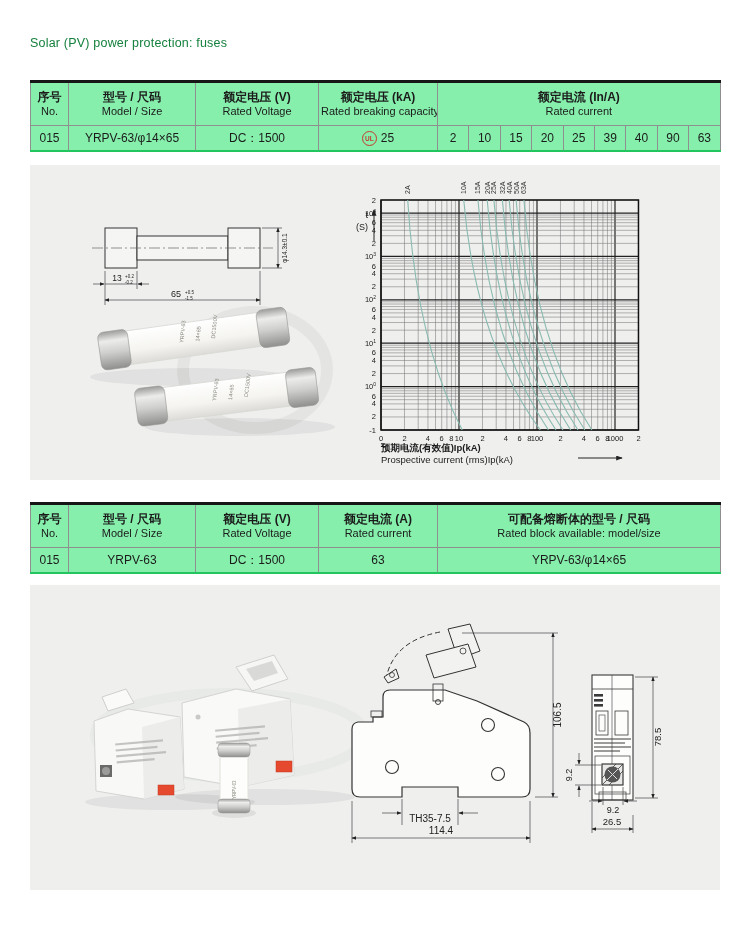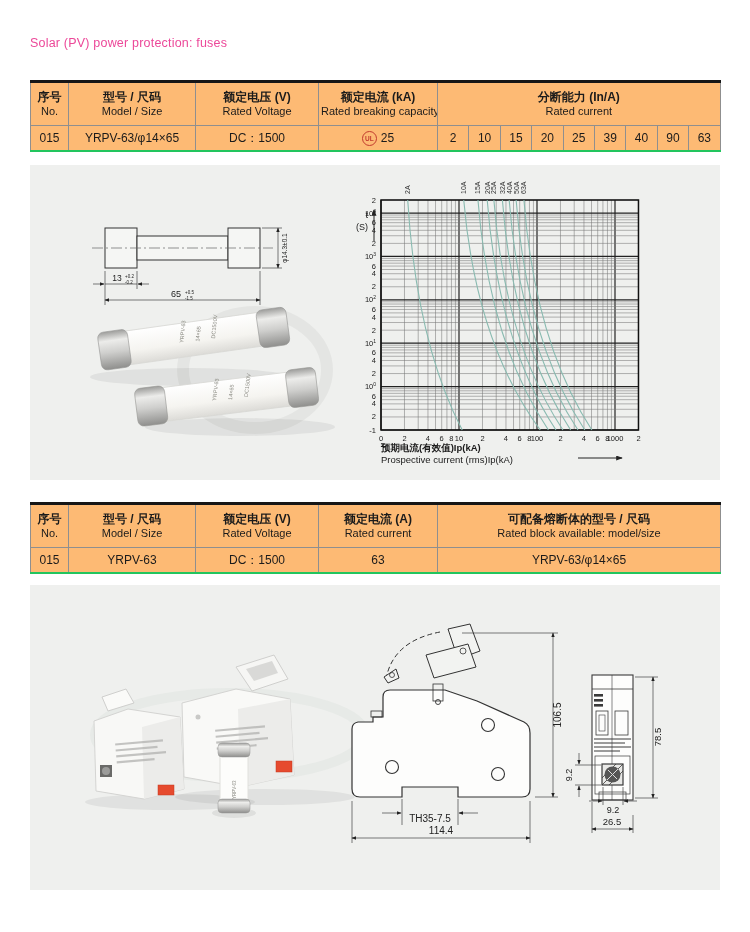--- a/index.html
+++ b/index.html
@@ -1,19 +1,19 @@
 <!DOCTYPE html>
 <html><head>
 <meta charset="utf-8">
 <style>
   html,body{margin:0;padding:0}
   body{width:750px;height:932px;background:#ffffff;font-family:"Liberation Sans",sans-serif;color:#1b1b1b;position:relative;overflow:hidden}
   .abs{position:absolute}
-  #page-title{left:30px;top:36px;font-size:12.5px;color:#ec4899;letter-spacing:.2px}
-  table{border-collapse:collapse;table-layout:fixed;width:690px;background:#fdba74}
+  #page-title{left:30px;top:36px;font-size:12.5px;color:#15803d;letter-spacing:.2px}
+  table{border-collapse:collapse;table-layout:fixed;width:690px;background:#86efac}
   th,td{border:1px solid #8f8f8f;text-align:center;padding:0 2px;line-height:1.25;overflow:hidden;white-space:nowrap}
   tr.hdr th{border-top:3px solid #161616;height:42px;font-weight:400}
   tr.dat td{border-bottom:2px solid #22c55e;height:24px;font-size:12px}
   .zh{font-size:12px;font-weight:700}
   .en{font-size:11px;font-weight:400}
   .panel{position:absolute;left:30px;width:690px;background:#eff0ee}
   .ulwrap{display:inline-flex;align-items:center;justify-content:center;gap:4px}
   .ulb{display:inline-flex;align-items:center;justify-content:center;width:13px;height:13px;border:1.3px solid #c23b2e;border-radius:50%;color:#c23b2e;font-size:6.5px;font-weight:700}
   svg text{font-family:"Liberation Sans",sans-serif}
 </style>
@@ -47,25 +47,25 @@
           </th>
       <th>
             <div class="zh">型号 / 尺码</div>
             <div class="en">Model / Size</div>
           </th>
       <th>
             <div class="zh">额定电压 (V)</div>
             <div class="en">Rated Voltage</div>
           </th>
       <th>
-            <div class="zh">额定电流 (kA)</div>
+            <div class="zh">额定电压 (kA)</div>
             <div class="en">Rated breaking capacity</div>
           </th>
       <th colspan="9">
-            <div class="zh">分断能力 (In/A)</div>
+            <div class="zh">额定电流 (In/A)</div>
             <div class="en">Rated current</div>
           </th>
     </tr>
     <tr class="dat">
       <td>015</td>
       <td>YRPV-63/φ14×65</td>
       <td>DC：1500</td>
       <td>
         <span class="ulwrap">
               <span class="ulb">UL</span>

